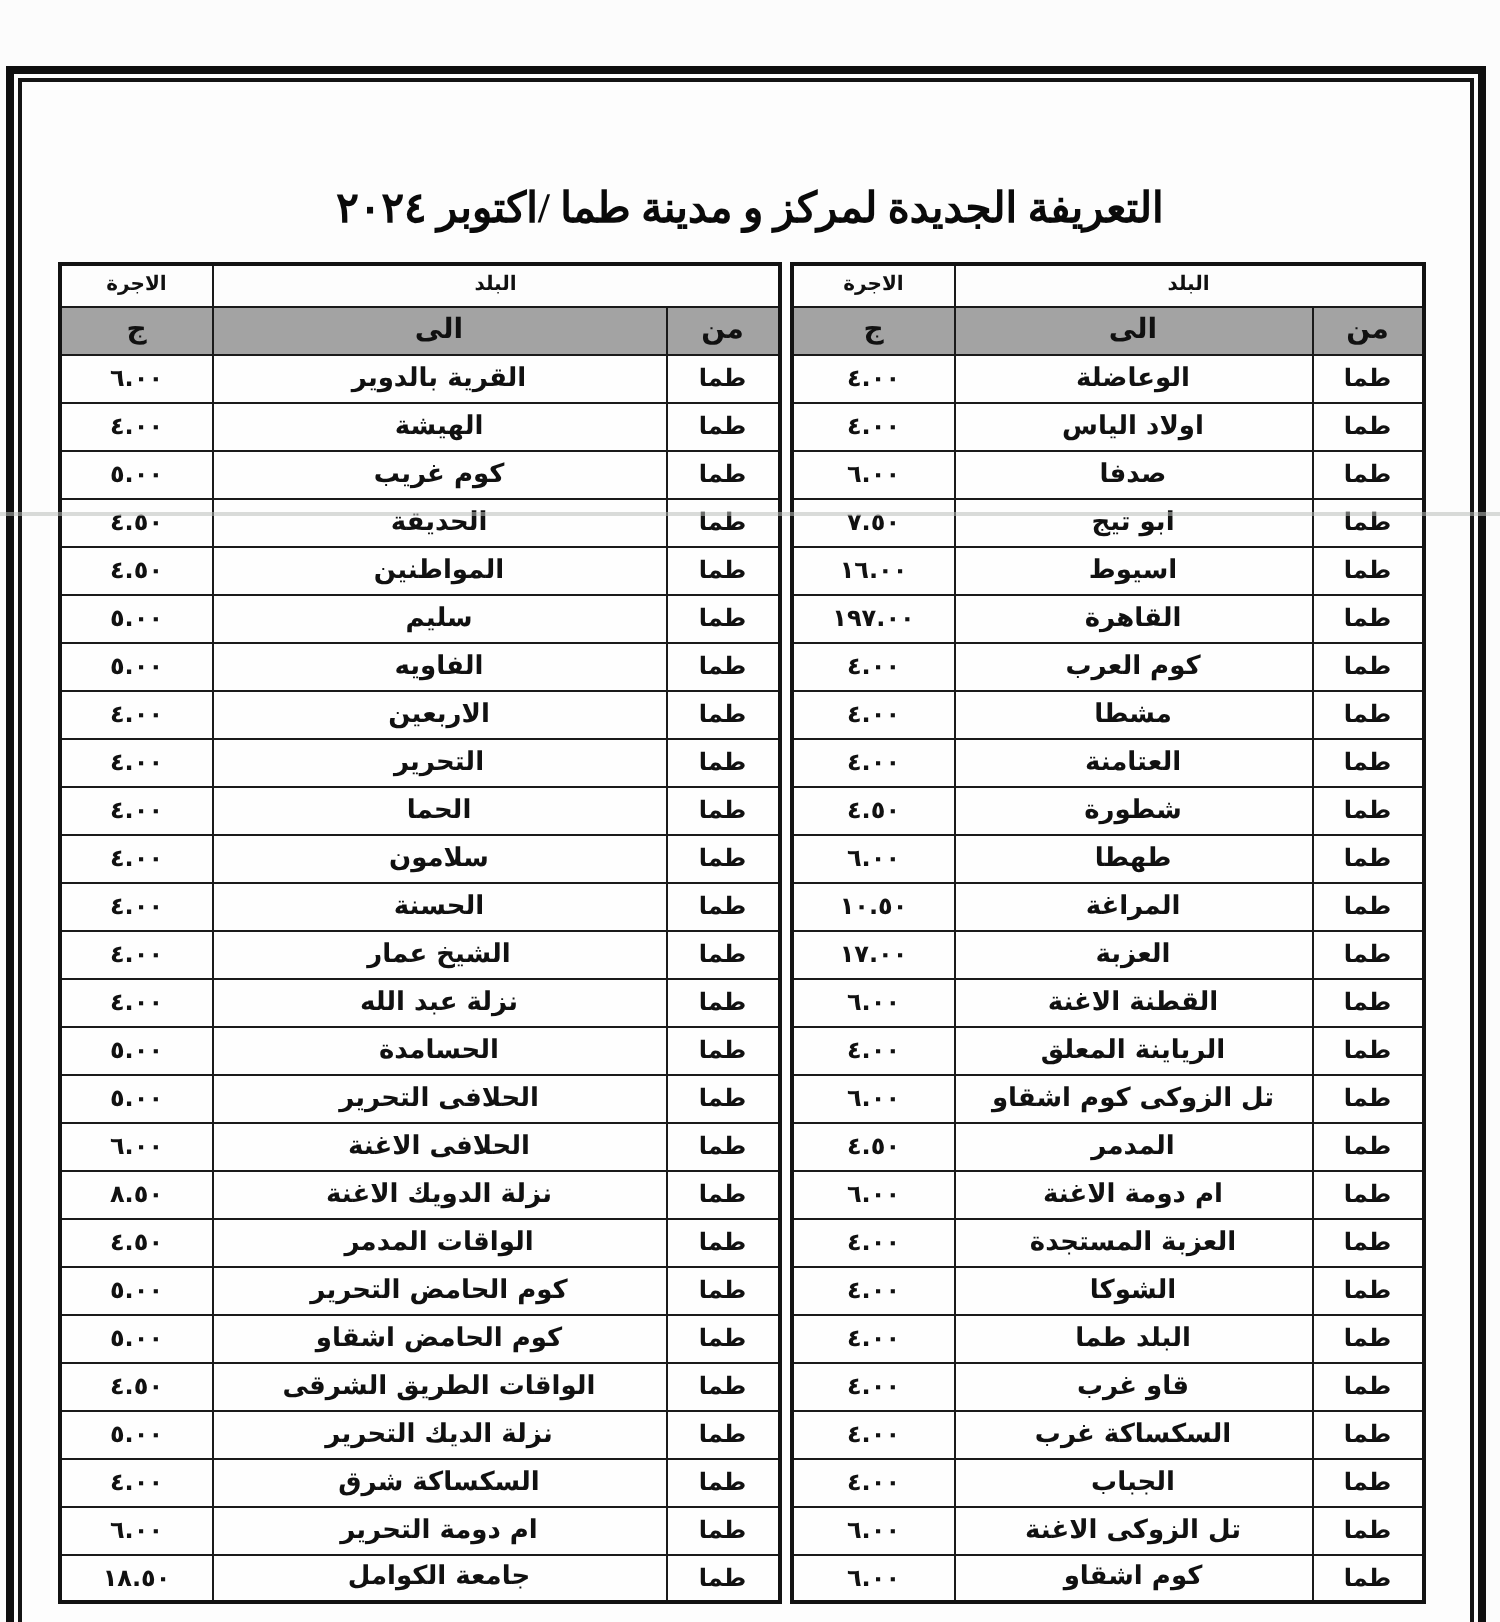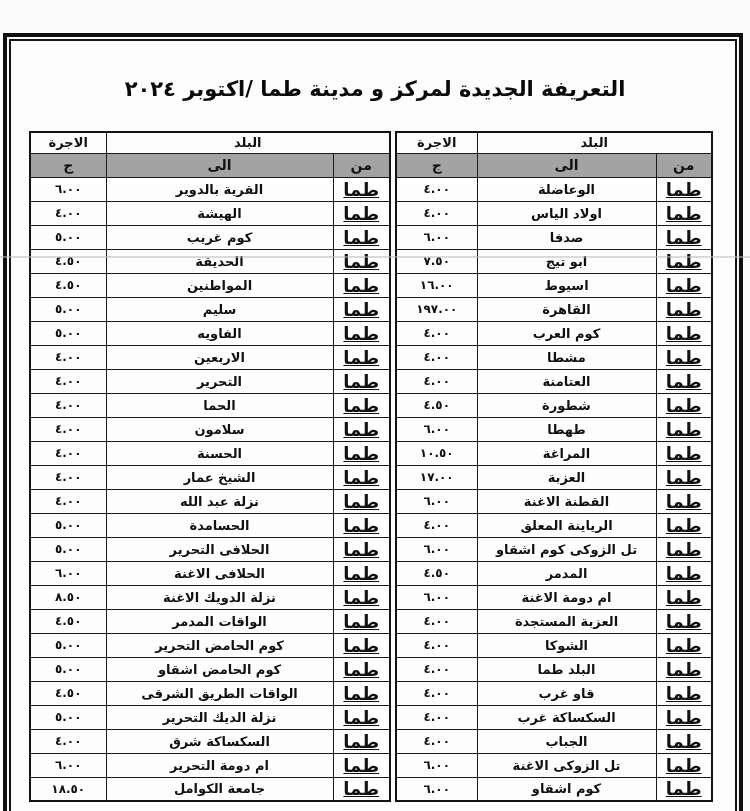--- a/index.html
+++ b/index.html
@@ -19,26 +19,27 @@
     border: 4px solid #0f0f0f;
     background: #fdfdfd;
   }
   .page-frame-inner {
     position: absolute;
     inset: 2px;
     border: 2px solid #141414;
   }
   .doc-title {
     position: absolute;
-    top: 77px; left: 0;
+    top: 92px; left: 0;
     width: 100%;
     text-align: center;
     font-size: 21px;
     font-weight: bold;
     color: #0a0a0a;
+    font-family: Liberation Serif, serif;
   }
   .tables-wrap {
     position: absolute;
     top: 131px;
     right: 37px;        
     width: 680px;
     display: flex;
     gap: 4px;           
   }
   table.fare-table {
@@ -50,24 +51,24 @@
   table.fare-table.right-half { width: 316px; }
   table.fare-table.left-half  { width: 360px; }
   .fare-table td {
     border: 1.5px solid #1a1a1a;
     text-align: center;
     vertical-align: middle;
     font-weight: bold;
     overflow: hidden;
     white-space: nowrap;
   }
-  .fare-table tr.h1 td { height: 21px; font-size: 13px; background: #fdfdfd; }
+  .fare-table tr.h1 td { height: 21px; font-size: 10px; background: #fdfdfd; }
   .fare-table tr.h2 td { height: 24px; font-size: 14px; background: var(--shade, #a3a3a3); }
   .fare-table tbody td { height: 24px; }
-  .fare-table td.c-from { font-size: 18px; text-decoration: underline; }
+  .fare-table td.c-from { font-size: 12px; }
   .fare-table td.c-to   { font-size: 13px; }
   .fare-table td.c-fare { font-size: 12px; }
   
   .scan-line {
     position: absolute;
     top: 256px; left: 0;
     width: 750px; height: 2px;
     background: #b9bdb9;
     opacity: 0.55;
     z-index: 6;

